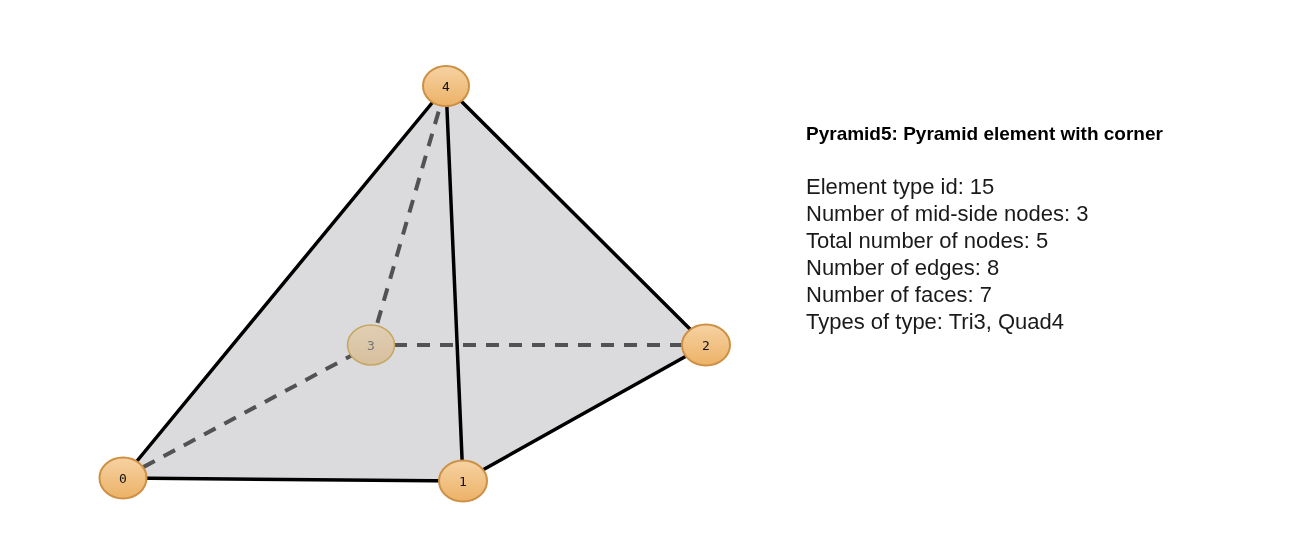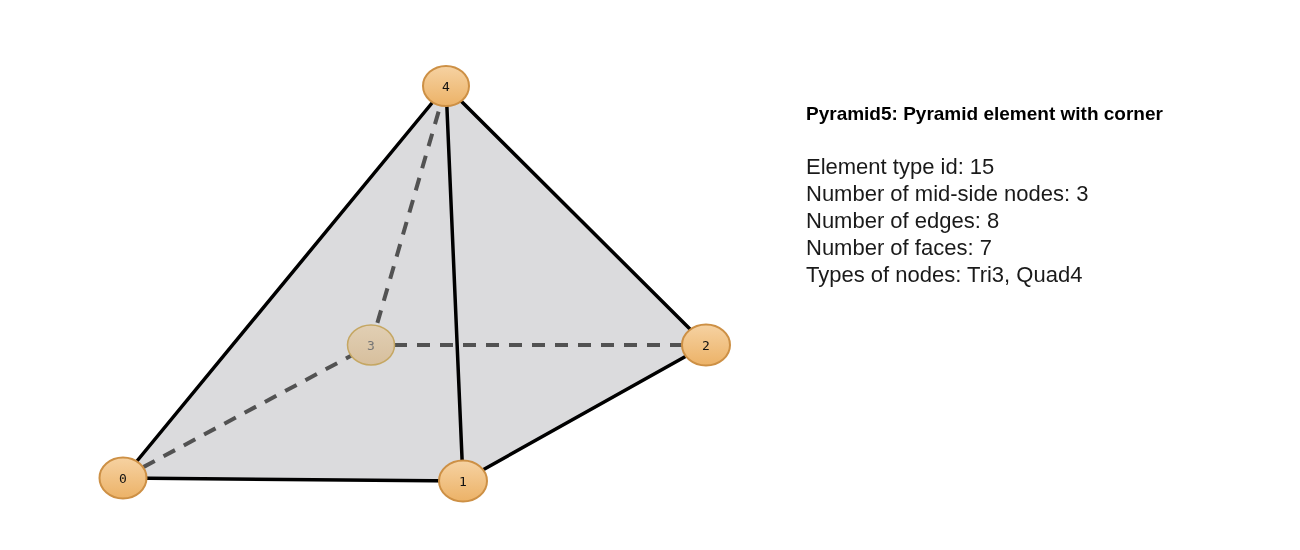--- a/index.html
+++ b/index.html
@@ -35,21 +35,21 @@
     font-family: "DejaVu Sans Mono", monospace;
     font-size: 13px;
     fill: var(--label-color);
     text-anchor: middle;
   }
   .node-label-hidden { fill: var(--hidden-node-label); }
 
   .info {
     position: absolute;
     left: 806px;
-    top: 100px;
+    top: 120px;
     width: 400px;
     color: #1a1a1a;
   }
   .info-title {
     font-weight: bold;
     font-size: 19px;
     line-height: 28px;
     color: #000000;
   }
   .info-body {
@@ -103,19 +103,20 @@
     <text class="node-label" x="446" y="91">4</text>
   </svg>
 
   <div class="info">
     <div class="info-title">
       <div>Pyramid5: Pyramid element with corner</div>
     </div>
     <div class="info-body">
       <div>Element type id: 15</div>
       <div>Number of mid-side nodes: 3</div>
+      <div>Total number of nodes: 5</div>
       <div>Number of edges: 8</div>
       <div>Number of faces: 7</div>
-      <div>Types of nodes: Tri3, Quad4</div>
+      <div>Types of type: Tri3, Quad4</div>
     </div>
   </div>
 
 </div>
 
 </body></html>

